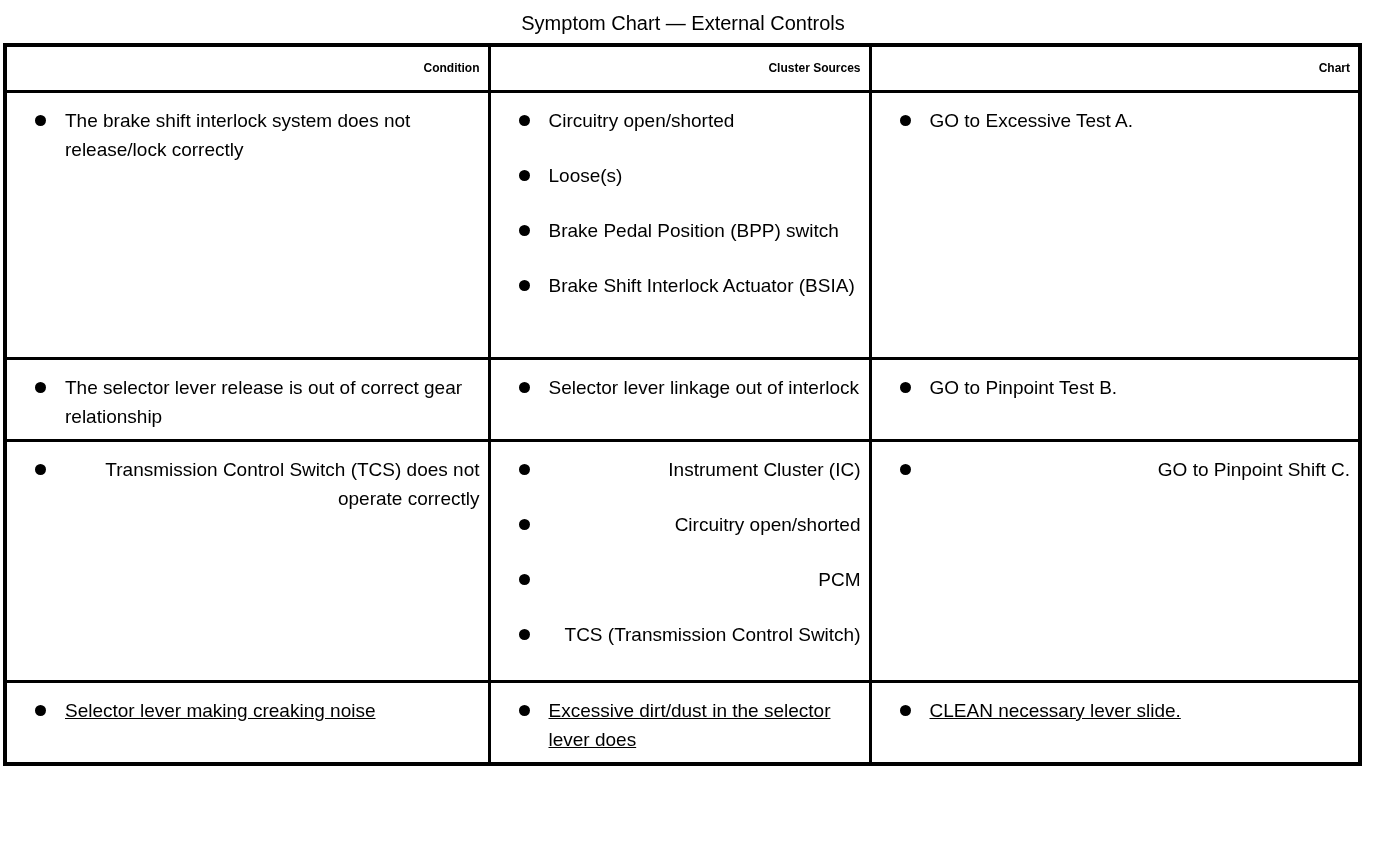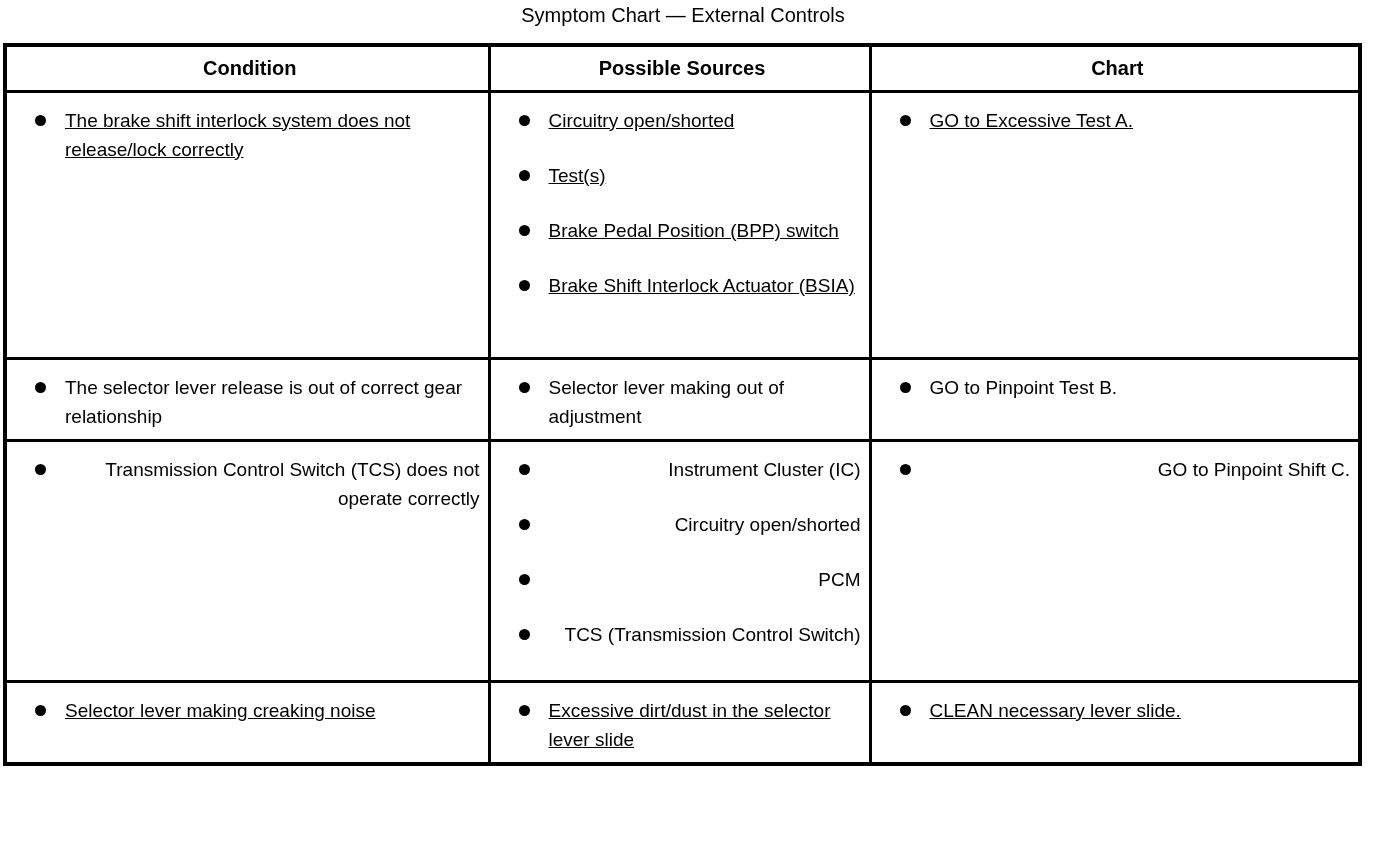--- a/index.html
+++ b/index.html
@@ -14,21 +14,21 @@
   }
   .page {
     position: relative;
     width: 1376px;
     height: 852px;
     background: #ffffff;
     overflow: hidden;
   }
   .title {
     position: absolute;
-    top: 2px;
+    top: 10px;
     left: 0;
     width: 1366px;
     text-align: center;
     font-size: 20px;
     line-height: 26px;
     color: #000000;
   }
   table.symptom-table {
     position: absolute;
     top: 43px;
@@ -41,36 +41,36 @@
   table.symptom-table, th, td {
     border: 3px solid #000000;
   }
   table.symptom-table {
     border-width: 4px;
   }
   col.col-condition { width: 484px; }
   col.col-sources   { width: 381px; }
   col.col-action    { width: 490px; }
   th {
-    text-align: center;
-    font-size: 20px;
+    text-align: right;
+    font-size: 12px;
     font-weight: bold;
     height: 46px;
     padding: 0 8px 0 13px;
     vertical-align: middle;
     white-space: nowrap;
     overflow: hidden;
   }
   td {
     vertical-align: top;
     padding: 13px 8px 8px 0;
     font-size: 19px;
     line-height: 29px;
   }
-  tr.row-1 td { height: 267px; text-decoration: underline; }
+  tr.row-1 td { height: 267px; }
   tr.row-2 td { height: 74px; }
   tr.row-3 td { height: 74px; }
   tr.row-4 td { height: 241px; text-align: right; }
   tr.row-5 td { height: 76px; text-decoration: underline; }
   ul.bullet-list {
     list-style: none;
     margin: 0;
     padding: 0;
   }
   ul.bullet-list li {
@@ -98,56 +98,56 @@
 
   <table class="symptom-table">
     <colgroup>
       <col class="col-condition">
       <col class="col-sources">
       <col class="col-action">
     </colgroup>
     <thead>
       <tr>
         <th>Condition</th>
-        <th>Possible Sources</th>
+        <th>Cluster Sources</th>
         <th>Chart</th>
       </tr>
     </thead>
     <tbody>
 
       <tr class="row-1">
         <td>
           <ul class="bullet-list">
             <li><span class="bullet"></span><span>The brake shift interlock system does not release/lock correctly</span></li>
           </ul>
         </td>
         <td>
           <ul class="bullet-list">
             <li><span class="bullet"></span><span>Circuitry open/shorted</span></li>
-            <li><span class="bullet"></span><span>Test(s)</span></li>
+            <li><span class="bullet"></span><span>Loose(s)</span></li>
             <li><span class="bullet"></span><span>Brake Pedal Position (BPP) switch</span></li>
             <li><span class="bullet"></span><span>Brake Shift Interlock Actuator (BSIA)</span></li>
           </ul>
         </td>
         <td>
           <ul class="bullet-list">
             <li><span class="bullet"></span><span>GO to Excessive Test A.</span></li>
           </ul>
         </td>
       </tr>
 
       <tr class="row-2">
         <td>
           <ul class="bullet-list">
             <li><span class="bullet"></span><span>The selector lever release is out of correct gear relationship</span></li>
           </ul>
         </td>
         <td>
           <ul class="bullet-list">
-            <li><span class="bullet"></span><span>Selector lever making out of adjustment</span></li>
+            <li><span class="bullet"></span><span>Selector lever linkage out of interlock</span></li>
           </ul>
         </td>
         <td>
           <ul class="bullet-list">
             <li><span class="bullet"></span><span>GO to Pinpoint Test B.</span></li>
           </ul>
         </td>
       </tr>
 
 
@@ -173,21 +173,21 @@
       </tr>
 
       <tr class="row-5">
         <td>
           <ul class="bullet-list">
             <li><span class="bullet"></span><span>Selector lever making creaking noise</span></li>
           </ul>
         </td>
         <td>
           <ul class="bullet-list">
-            <li><span class="bullet"></span><span>Excessive dirt/dust in the selector lever slide</span></li>
+            <li><span class="bullet"></span><span>Excessive dirt/dust in the selector lever does</span></li>
           </ul>
         </td>
         <td>
           <ul class="bullet-list">
             <li><span class="bullet"></span><span>CLEAN necessary lever slide.</span></li>
           </ul>
         </td>
       </tr>
 
     </tbody>

